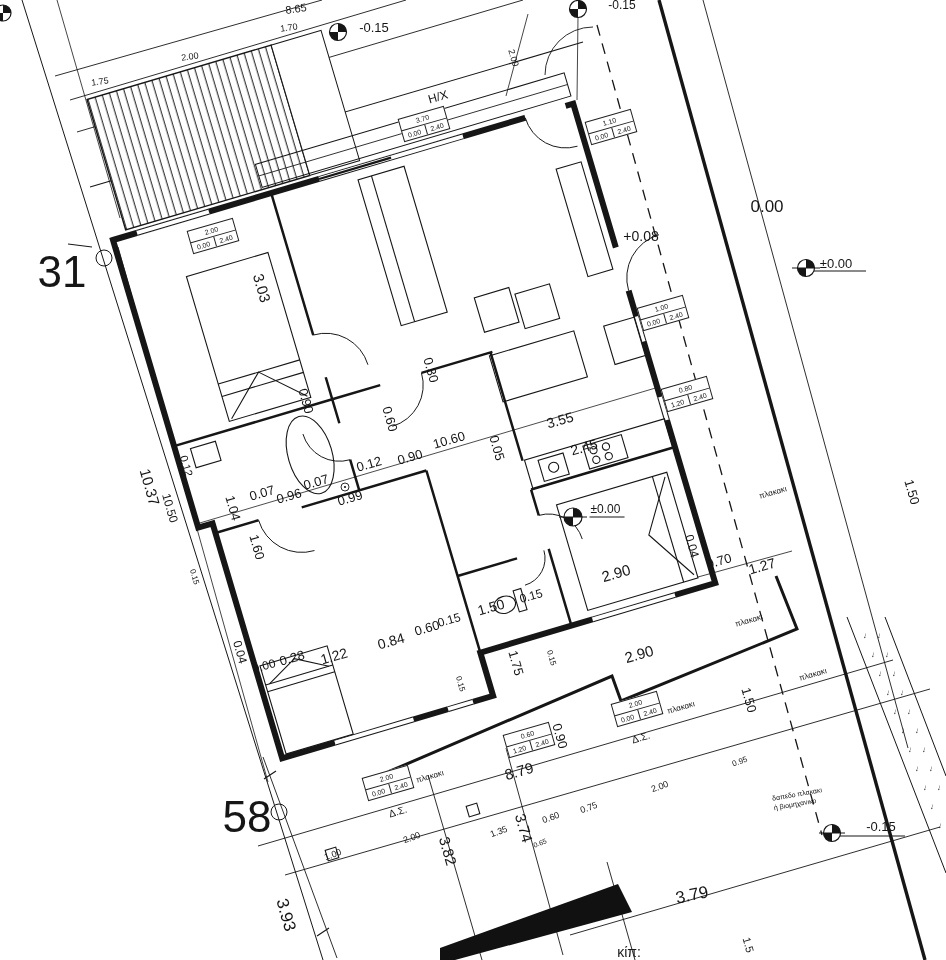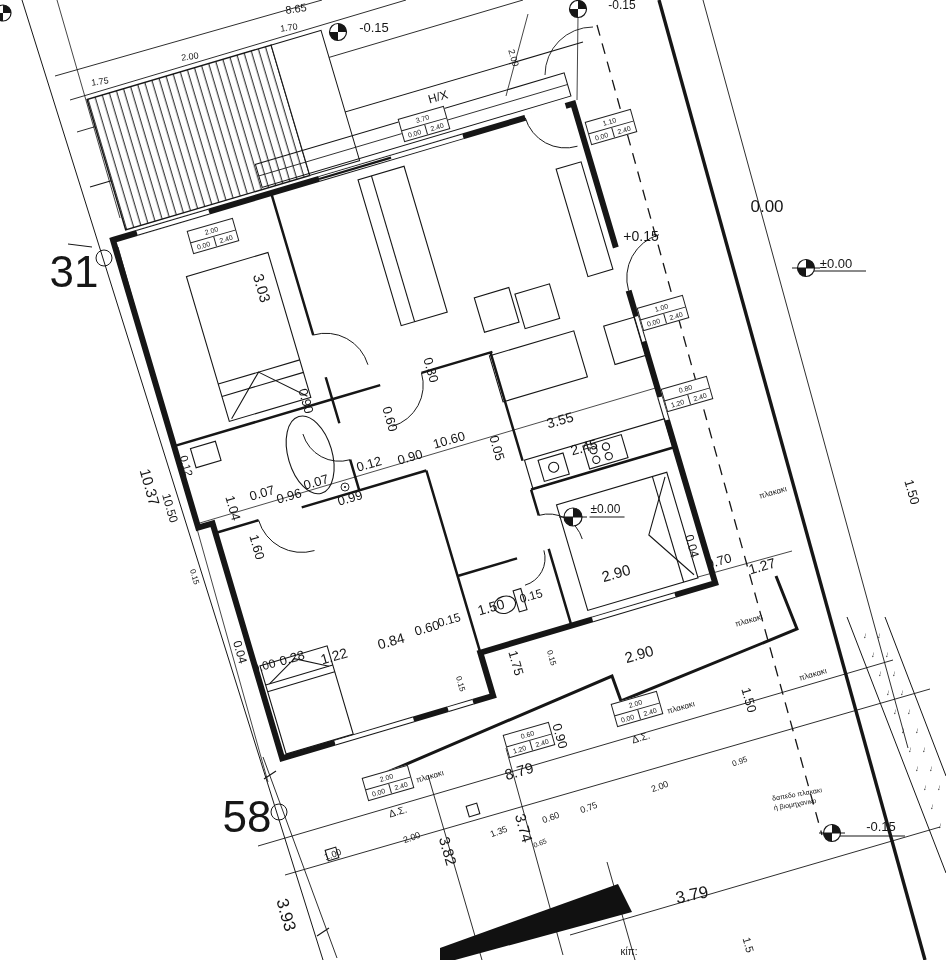--- a/index.html
+++ b/index.html
@@ -213,24 +213,24 @@
 
 <div id="ann-layer">
       <span class="ann" style="left: 296px; top: 9px; font-size: 11px; --r: -8deg;">8.65</span>
       <span class="ann" style="left: 289px; top: 28px; font-size: 9px; --r: -8deg;">1.70</span>
       <span class="ann" style="left: 190px; top: 57px; font-size: 9px; --r: -8deg;">2.00</span>
       <span class="ann" style="left: 100px; top: 82px; font-size: 9px; --r: -8deg;">1.75</span>
       <span class="ann" style="left: 374px; top: 27px; font-size: 13px; --r: 0deg;">-0.15</span>
       <span class="ann" style="left: 622px; top: 5px; font-size: 12px; --r: 0deg;">-0.15</span>
       <span class="ann" style="left: 513px; top: 58px; font-size: 9px; --r: 74deg;">2.00</span>
       <span class="ann" style="left: 438px; top: 97px; font-size: 12px; --r: -16deg;">H/X</span>
-      <span class="ann" style="left: 641px; top: 236px; font-size: 14px; --r: 0deg;">+0.15</span>
+      <span class="ann" style="left: 641px; top: 236px; font-size: 14px; --r: 0deg;">+0.08</span>
       <span class="ann" style="left: 767px; top: 206px; font-size: 17px; --r: 0deg;">0.00</span>
       <span class="ann" style="left: 836px; top: 263px; font-size: 13px; --r: 0deg;">±0.00</span>
-      <span class="ann" style="left: 62px; top: 272px; font-size: 44px; margin-left: 12px; --r: 0deg;">31</span>
+      <span class="ann" style="left: 62px; top: 272px; font-size: 44px; --r: 0deg;">31</span>
       <span class="ann" style="left: 262px; top: 288px; font-size: 15px; --r: 74deg;">3.03</span>
       <span class="ann" style="left: 150px; top: 487px; font-size: 15px; --r: 74deg;">10.37</span>
       <span class="ann" style="left: 170px; top: 508px; font-size: 12px; --r: 74deg;">10.50</span>
       <span class="ann" style="left: 186px; top: 466px; font-size: 11px; --r: 74deg;">0.12</span>
       <span class="ann" style="left: 194px; top: 577px; font-size: 8px; --r: 74deg;">0.15</span>
       <span class="ann" style="left: 306px; top: 401px; font-size: 13px; --r: 74deg;">0.90</span>
       <span class="ann" style="left: 390px; top: 419px; font-size: 13px; --r: 74deg;">0.60</span>
       <span class="ann" style="left: 431px; top: 370px; font-size: 13px; --r: 74deg;">0.30</span>
       <span class="ann" style="left: 369px; top: 464px; font-size: 13px; --r: -16deg;">0.12</span>
       <span class="ann" style="left: 410px; top: 457px; font-size: 13px; --r: -16deg;">0.90</span>
@@ -283,21 +283,21 @@
       <span class="ann" style="left: 540px; top: 843px; font-size: 7px; --r: -20deg;">0.65</span>
       <span class="ann" style="left: 660px; top: 787px; font-size: 9px; --r: -20deg;">2.00</span>
       <span class="ann" style="left: 740px; top: 762px; font-size: 8px; --r: -20deg;">0.95</span>
       <span class="ann" style="left: 692px; top: 895px; font-size: 17px; --r: -12deg;">3.79</span>
       <span class="ann" style="left: 881px; top: 826px; font-size: 13px; --r: 0deg;">-0.15</span>
       <span class="ann" style="left: 797px; top: 794px; font-size: 7px; --r: -10deg;">δαπεδο πλακακι</span>
       <span class="ann" style="left: 795px; top: 804px; font-size: 7px; --r: -10deg;">ή βιομηχανικο</span>
       <span class="ann" style="left: 749px; top: 700px; font-size: 13px; --r: 74deg;">1.50</span>
       <span class="ann" style="left: 912px; top: 492px; font-size: 13px; --r: 74deg;">1.50</span>
       <span class="ann" style="left: 748px; top: 945px; font-size: 11px; --r: 74deg;">1.5</span>
-      <span class="ann" style="left: 629px; top: 952px; font-size: 10px; text-align: right; --r: 0deg;">κίπ:</span>
+      <span class="ann" style="left: 629px; top: 952px; font-size: 14px; text-align: right; --r: 0deg;">κίπ:</span>
       <div class="wtag" style="left: 213px; top: 236px; --r: -16deg;">
         <span class="top">2.00</span>
         <span class="bot">
           <span>0.00</span>
           <span>2.40</span>
         </span>
       </div>
       <div class="wtag" style="left: 424px; top: 124px; --r: -16deg;">
         <span class="top">3.70</span>
         <span class="bot">

